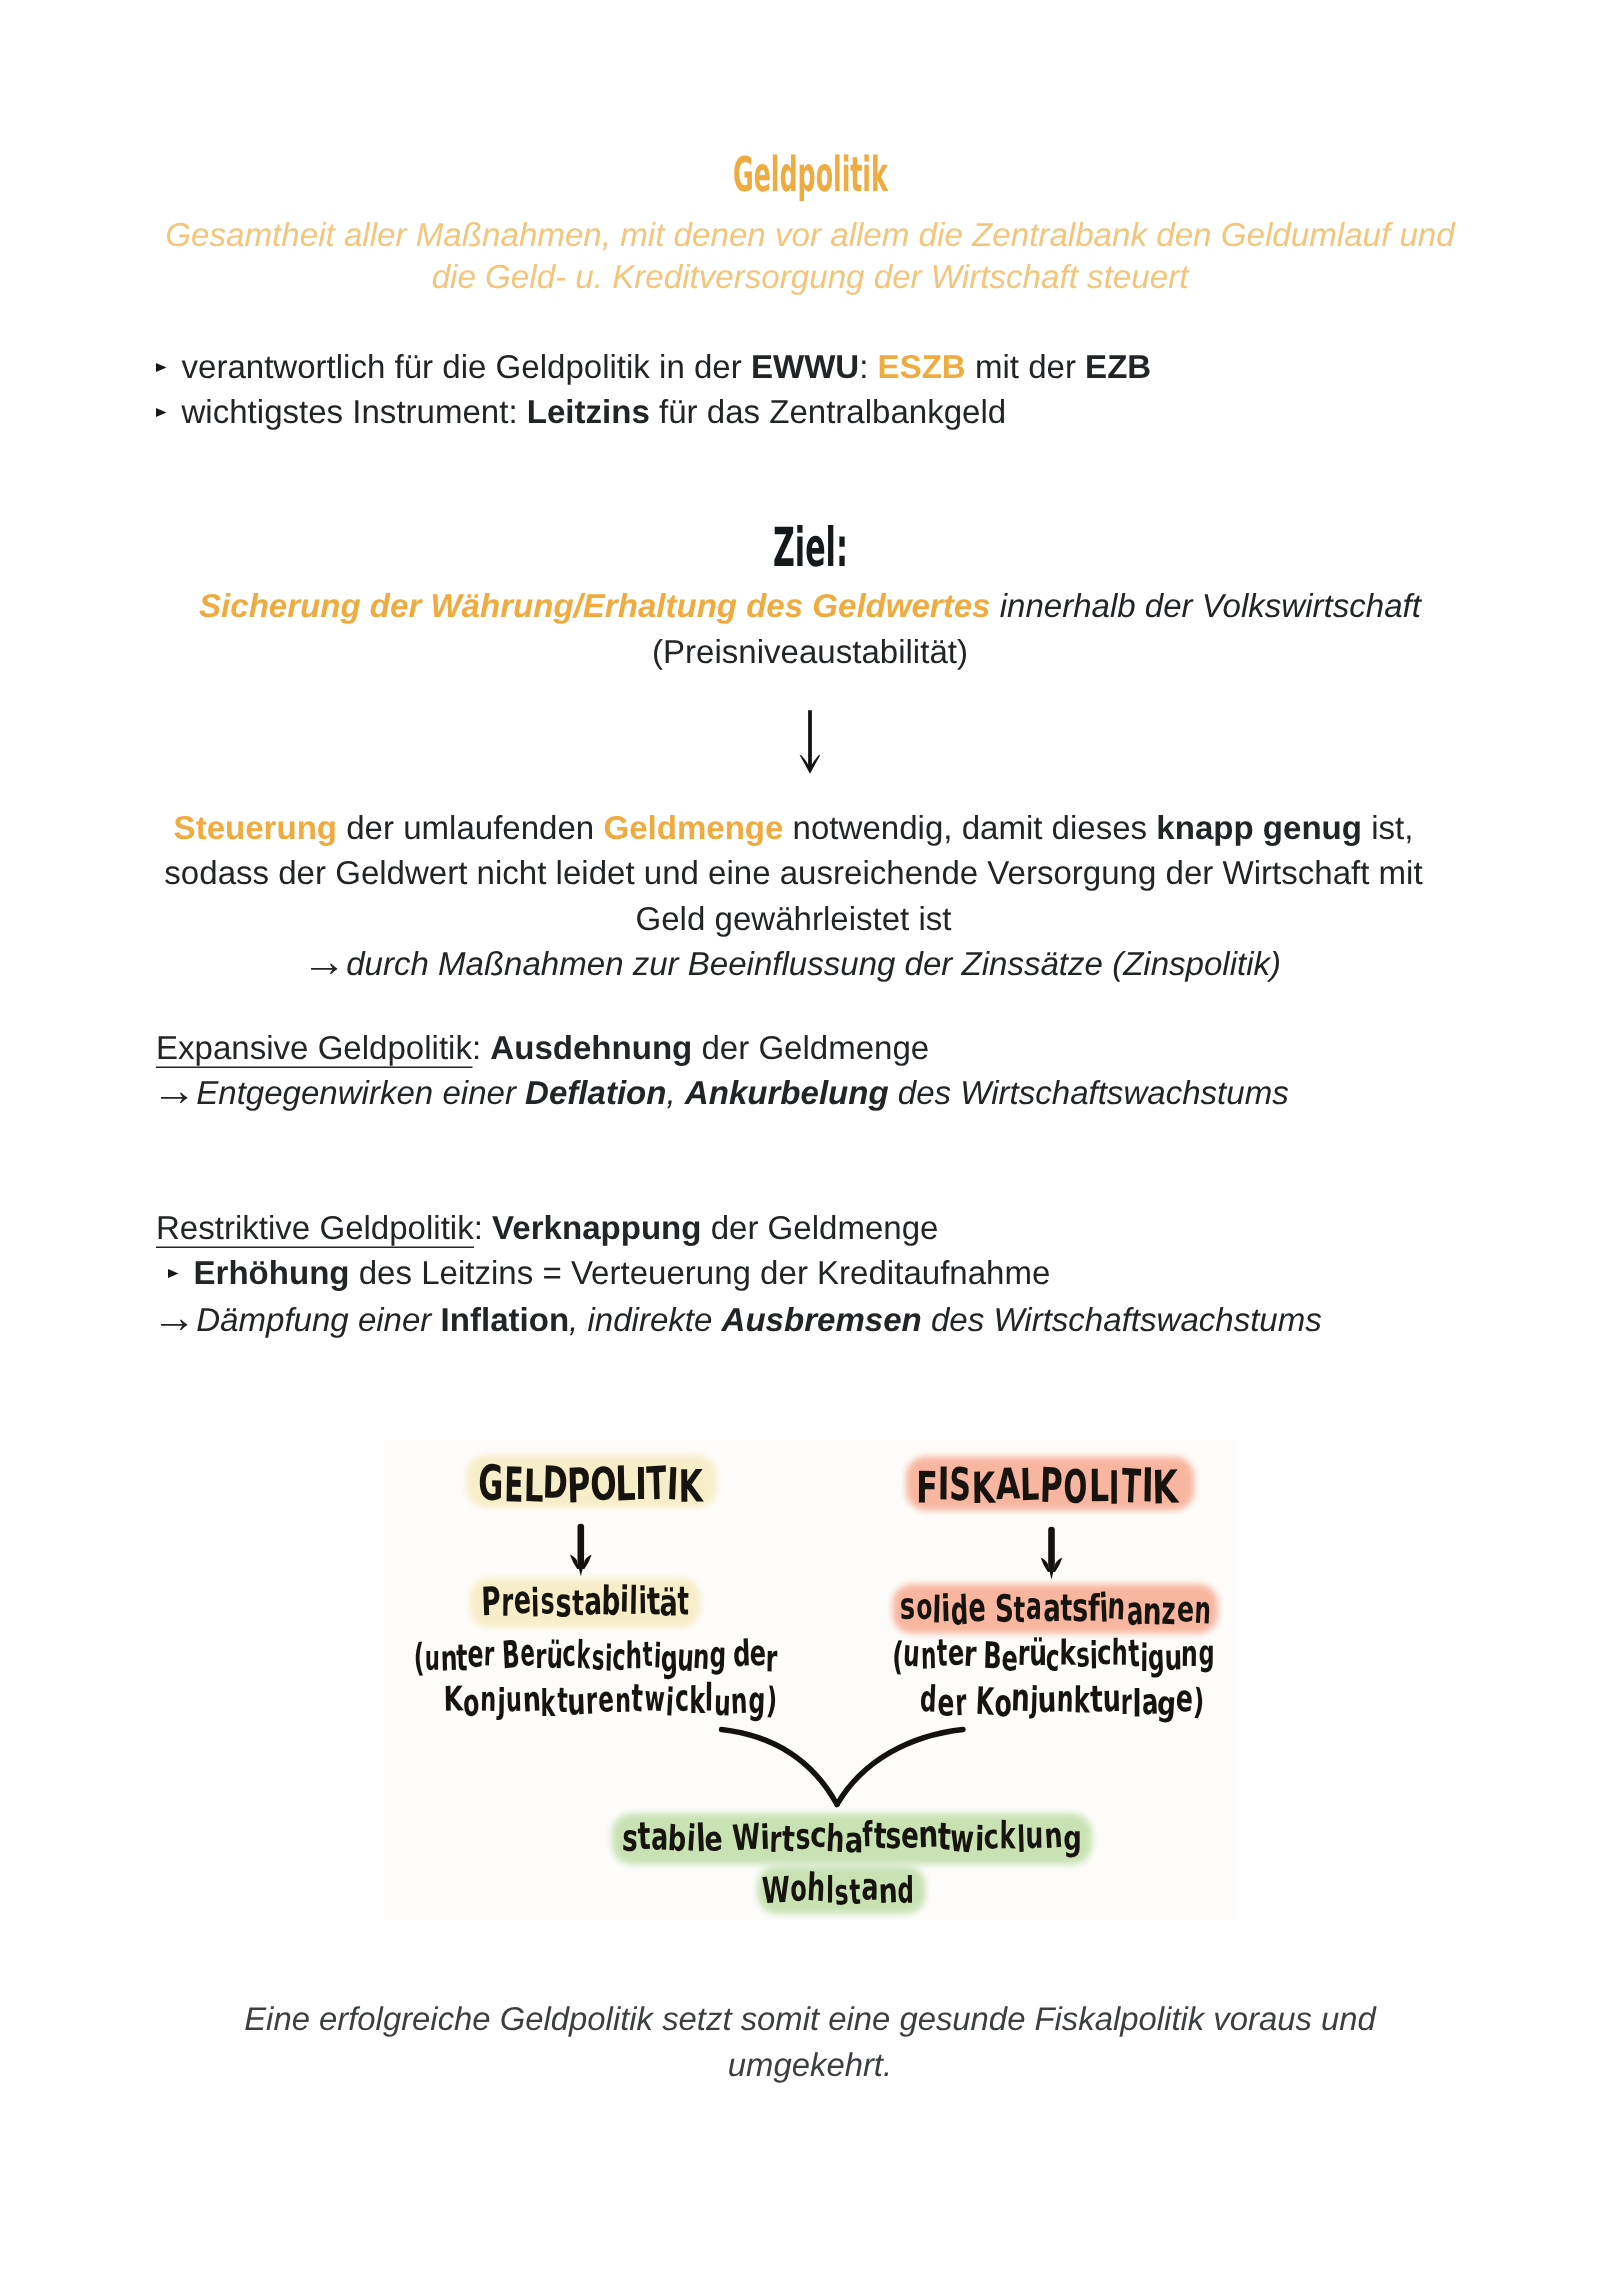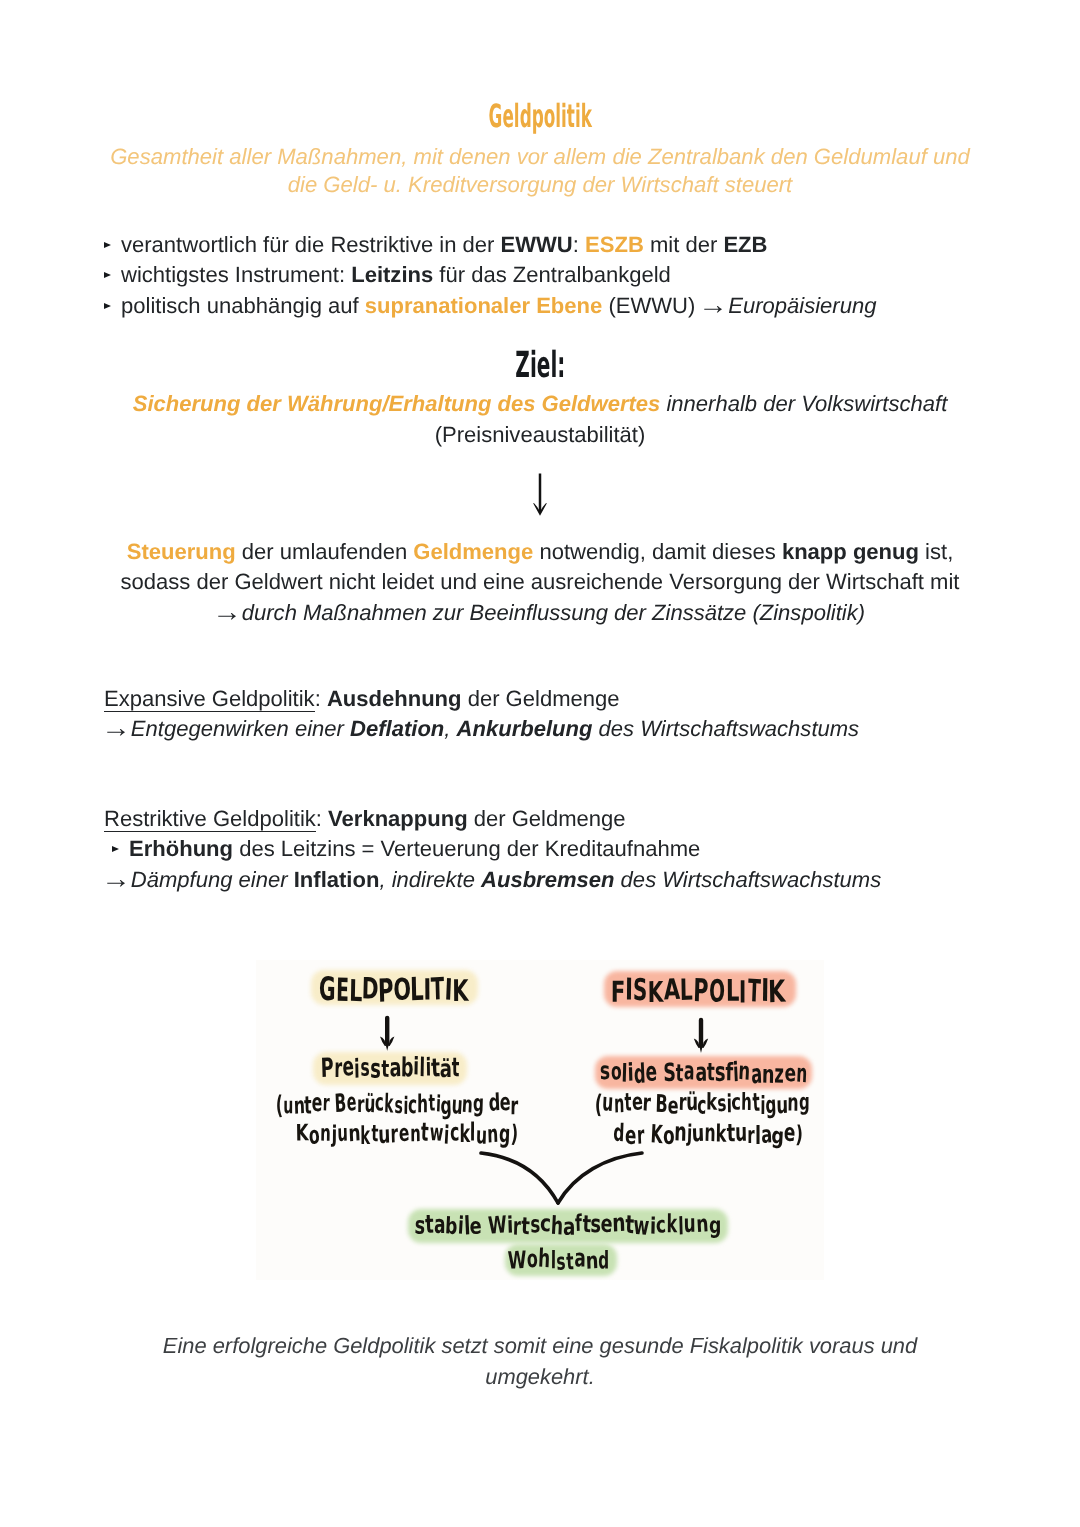--- a/index.html
+++ b/index.html
@@ -69,39 +69,39 @@
 <body>
 
 <div class="page">
   <div class="ttl"><span>Geldpolitik</span></div>
   <div class="sub">
     <div>Gesamtheit aller Maßnahmen, mit denen vor allem die Zentralbank den Geldumlauf und</div>
     <div>die Geld- u. Kreditversorgung der Wirtschaft steuert</div>
   </div>
 
   <div class="blk" id="introList" style="left:96px;top:230px;width:900px;">
-      <div class="bullet"><span>verantwortlich für die Restriktive in der </span><span style="font-weight: 700;">EWWU</span><span>: </span><span style="color: rgb(239, 171, 63); font-weight: 700;">ESZB</span><span> mit der </span><span style="font-weight: 700;">EZB</span></div>
+      <div class="bullet"><span>verantwortlich für die Geldpolitik in der </span><span style="font-weight: 700;">EWWU</span><span>: </span><span style="color: rgb(239, 171, 63); font-weight: 700;">ESZB</span><span> mit der </span><span style="font-weight: 700;">EZB</span></div>
       <div class="bullet"><span>wichtigstes Instrument: </span><span style="font-weight: 700;">Leitzins</span><span> für das Zentralbankgeld</span></div>
-      <div class="bullet"><span>politisch unabhängig auf </span><span style="color: rgb(239, 171, 63); font-weight: 700;">supranationaler Ebene</span><span> (EWWU) <span class="rarr">→</span> </span><span style="font-style: italic;">Europäisierung</span></div>
     </div>
 
   <div class="zl"><span>Ziel:</span></div>
   <div class="blk ctr" style="left:90px;top:420px;width:900px;">(Preisniveaustabilität)</div>
   <div class="blk ctr" id="goalLine1" style="left:90px;top:389px;width:900px;">
       <div><span style="font-style: italic; color: rgb(239, 171, 63); font-weight: 700;">Sicherung der Währung/Erhaltung des Geldwertes</span><span style="font-style: italic;"> innerhalb der Volkswirtschaft</span></div>
     </div>
 
   <svg class="arrow" viewBox="0 0 32 50">
     <path d="M16,3.5 L16,42" stroke="#121212" stroke-width="2.5" stroke-linecap="butt" fill="none"></path>
     <path d="M9.0,33.0 L16,45.8 L23.0,33.0 L21.6,33.6 Q18.2,37.4 16,41.6 Q13.8,37.4 10.4,33.6 Z" fill="#121212"></path>
   </svg>
 
-  <div class="blk ctr" id="steerBlock" style="left:90px;top:537px;width:900px;">
+  <div class="blk ctr" id="steerBlock" style="left:79px;top:537px;width:900px;">
       <div><span style="color: rgb(239, 171, 63); font-weight: 700;">Steuerung</span><span> der umlaufenden </span><span style="color: rgb(239, 171, 63); font-weight: 700;">Geldmenge</span><span> notwendig, damit dieses </span><span style="font-weight: 700;">knapp genug</span><span> ist,</span></div>
       <div><span>sodass der Geldwert nicht leidet und eine ausreichende Versorgung der Wirtschaft mit</span></div>
+      <div><span>Geld gewährleistet ist</span></div>
       <div><span style="font-style: italic;"><span class="rarr">→</span> durch Maßnahmen zur Beeinflussung der Zinssätze (Zinspolitik)</span></div>
     </div>
 
   <div class="blk" id="expBlock" style="left:104px;top:684px;width:900px;">
       <div><span class="u">Expansive Geldpolitik</span><span>: </span><span style="font-weight: 700;">Ausdehnung</span><span> der Geldmenge</span></div>
       <div><span><span class="rarr">→</span> </span><span style="font-style: italic;">Entgegenwirken einer </span><span style="font-weight: 700; font-style: italic;">Deflation</span><span style="font-style: italic;">, </span><span style="font-weight: 700; font-style: italic;">Ankurbelung</span><span style="font-style: italic;"> des Wirtschaftswachstums</span></div>
     </div>
   <div class="blk" id="resBlock" style="left:104px;top:804px;width:900px;">
       <div><span class="u">Restriktive Geldpolitik</span><span>: </span><span style="font-weight: 700;">Verknappung</span><span> der Geldmenge</span></div>
       <div class="bullet"><span style="font-weight: 700;">Erhöhung</span><span> des Leitzins = Verteuerung der Kreditaufnahme</span></div>

